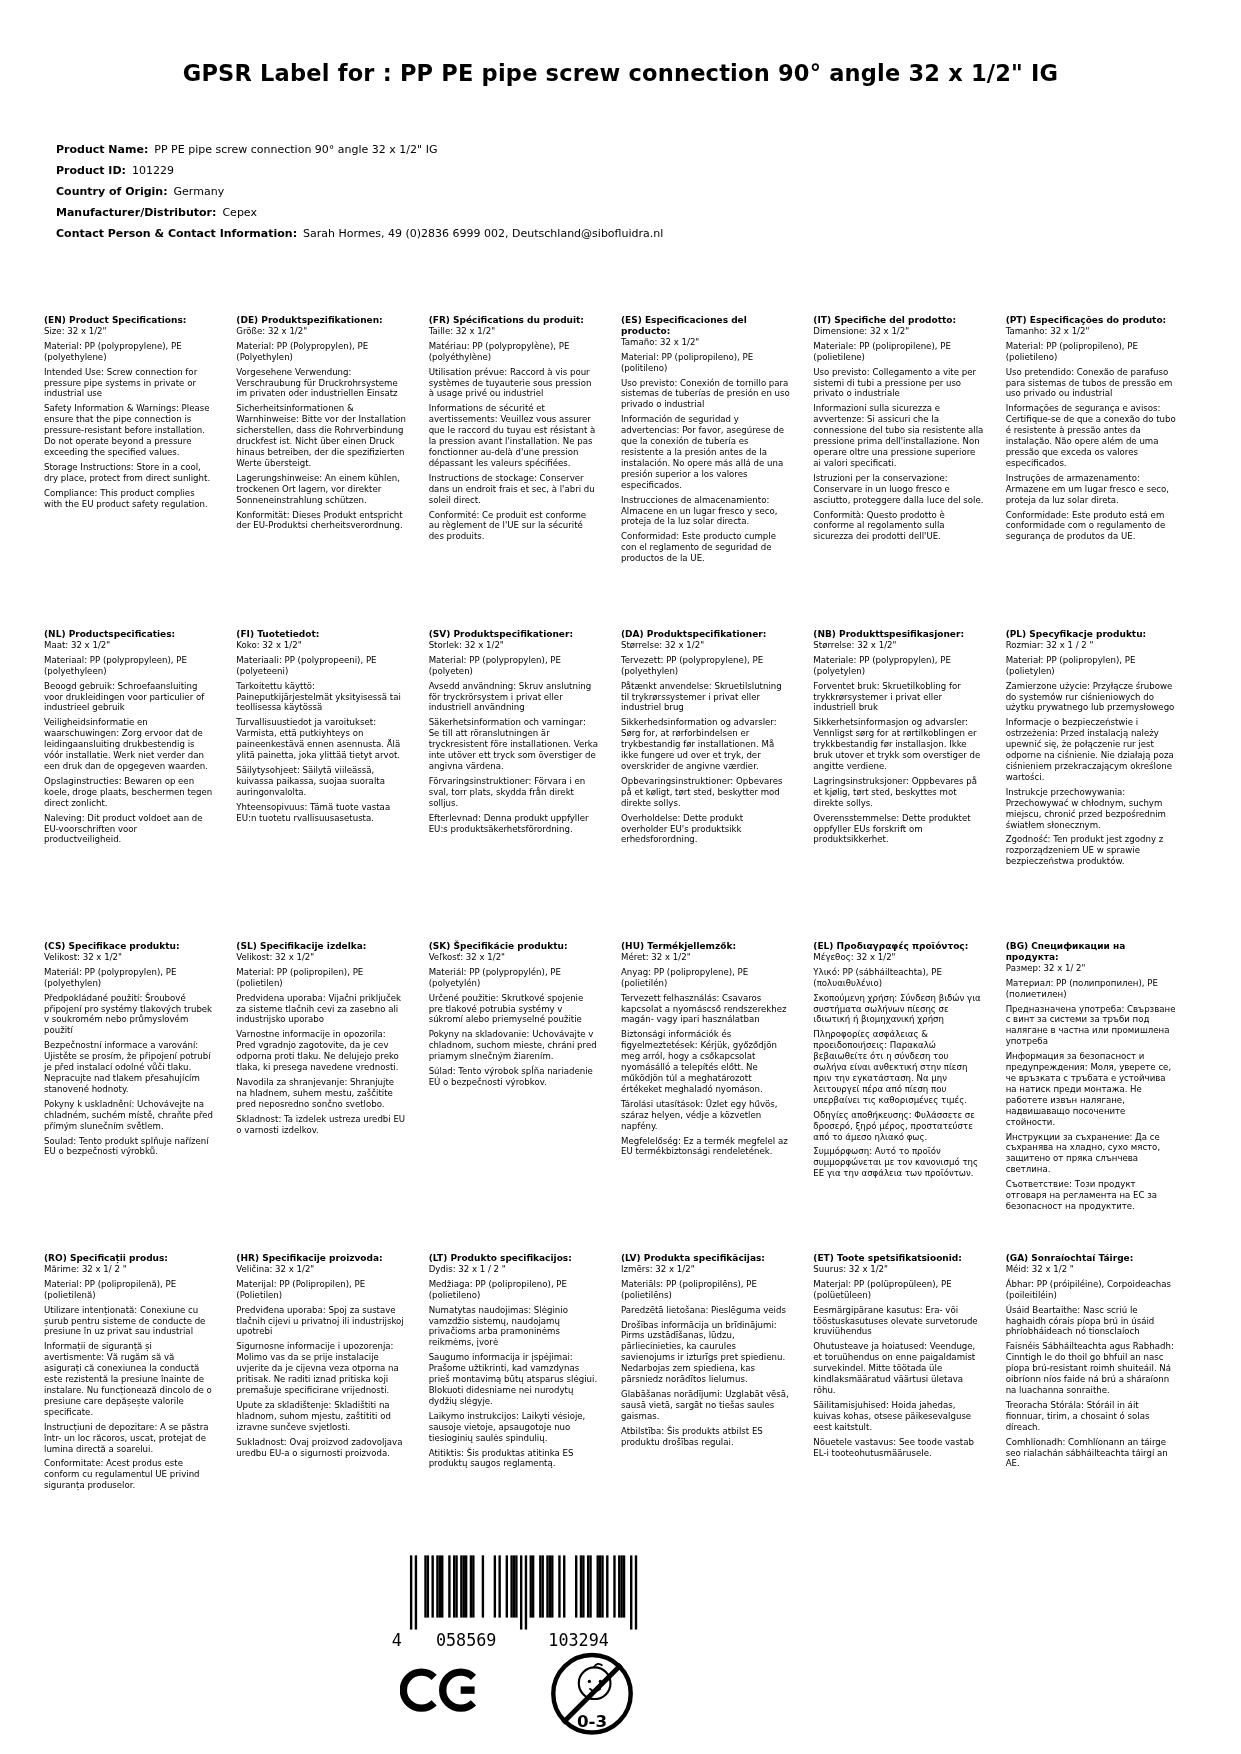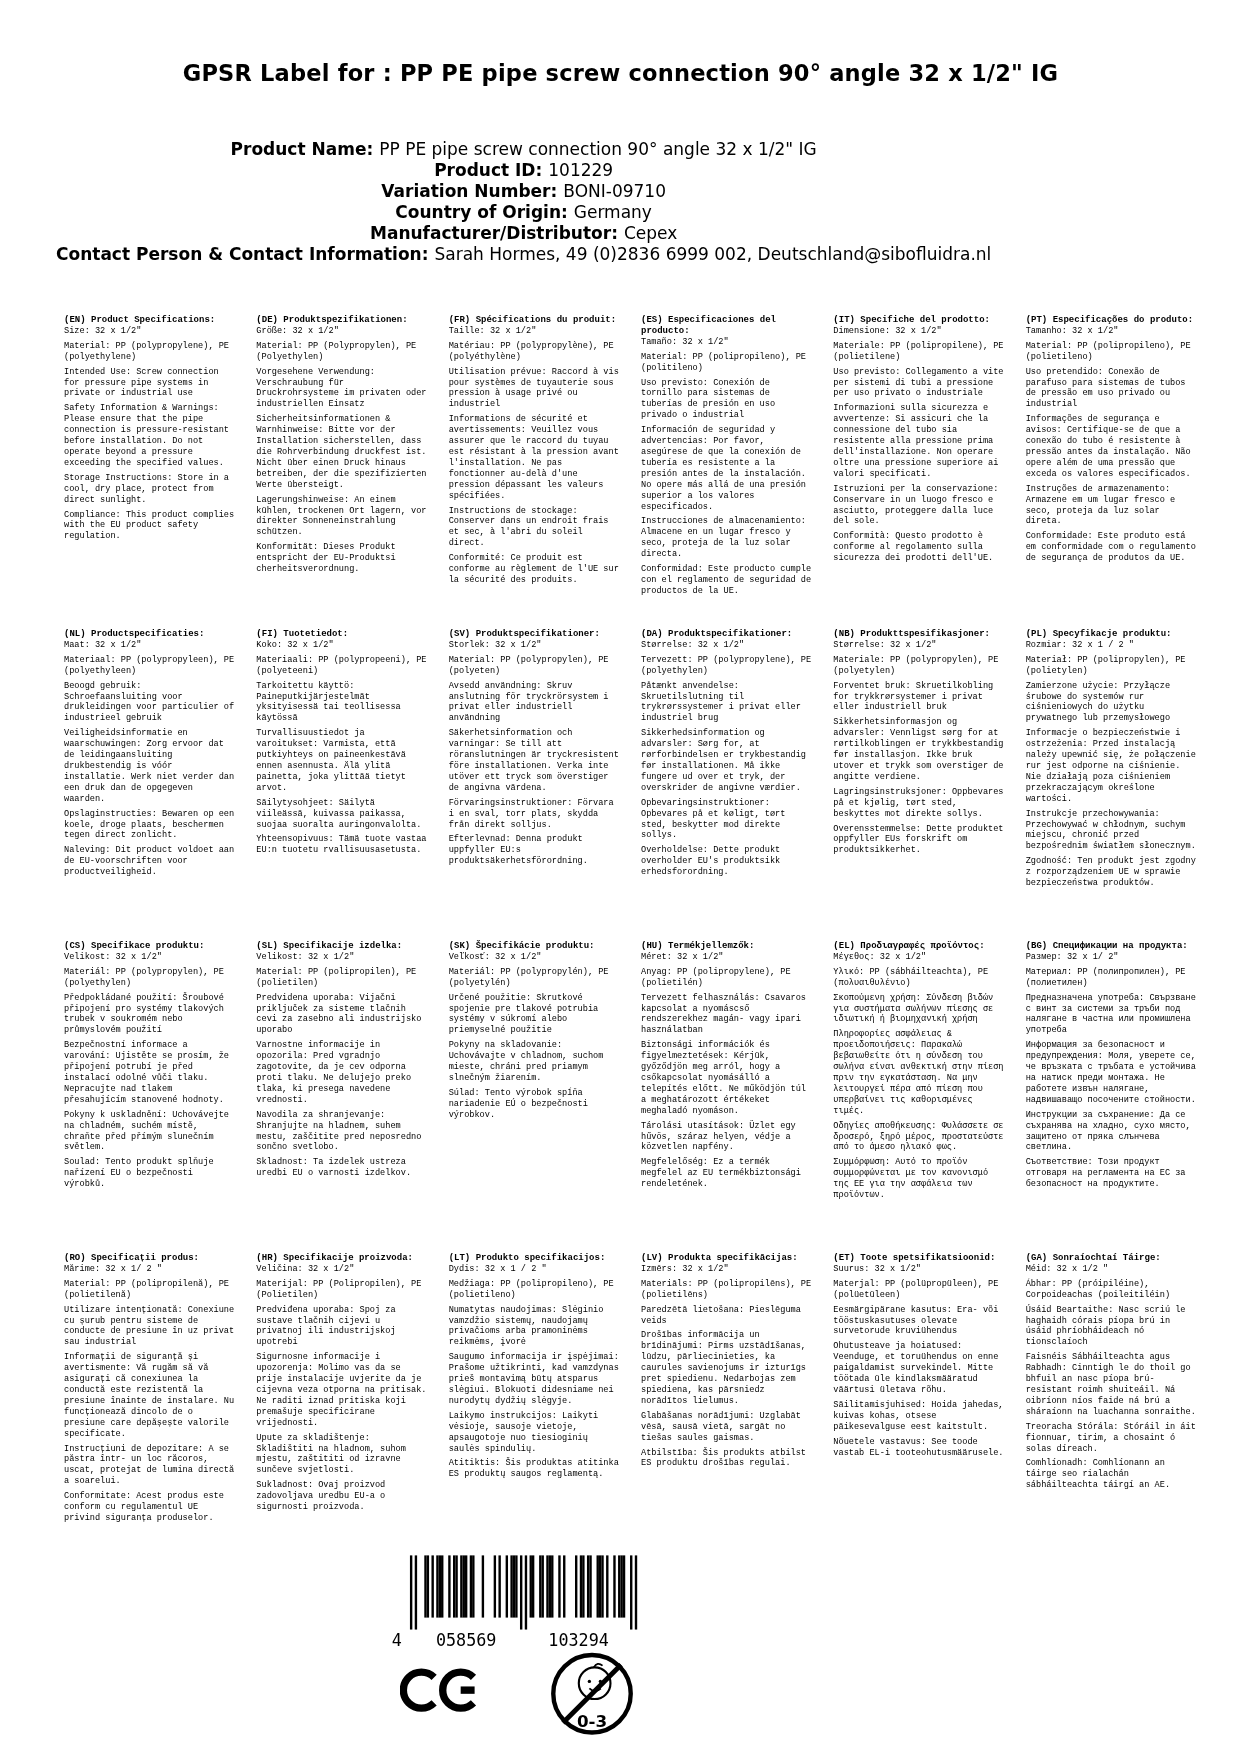--- a/index.html
+++ b/index.html
@@ -1,45 +1,44 @@
 <!DOCTYPE html>
 <html><head>
 <meta charset="utf-8">
 <style>
   html,body{margin:0;padding:0;}
   body{width:1241px;height:1754px;background:#ffffff;color:#000;
        font-family:"DejaVu Sans",sans-serif;position:relative;overflow:hidden;}
   .title{position:absolute;top:60px;left:0;width:1241px;text-align:center;
          font-size:22.5px;font-weight:700;letter-spacing:0.2px;}
-  .product-info{position:absolute;left:56px;top:139px;font-size:17px;line-height:21px;text-align:center;}
+  .product-info{position:absolute;left:56px;top:139px;font-size:11px;line-height:21px;}
   .pi-label{font-weight:700;}
   .pi-value{font-weight:400;margin-left:6px;}
-  .spec-row{position:absolute;left:64px;width:1132px;display:grid;
-            grid-template-columns:repeat(6,1fr);column-gap:22px;align-items:start;font-family:Liberation Mono, monospace;}
+  .spec-row{position:absolute;left:44px;width:1132px;display:grid;
+            grid-template-columns:repeat(6,1fr);column-gap:22px;align-items:start;}
   .spec-cell{font-size:8.6px;line-height:10.9px;}
   .spec-title{font-size:9px;font-weight:700;margin:0;}
   .spec-par{margin:4px 0 0 0;}
   .spec-par.first{margin-top:0;}
   #row0{top:315px;} #row1{top:629px;} #row2{top:941px;} #row3{top:1253px;}
   .barcode-wrap{position:absolute;left:386px;top:1553px;}
   .barcode-wrap svg{display:block;}
   .bc-text{font-family:"DejaVu Sans Mono","DejaVu Sans",monospace;font-size:14px;}
   .ce-wrap{position:absolute;left:400px;top:1668px;}
   .age-wrap{position:absolute;left:548px;top:1648px;}
   .age-label{font-family:"DejaVu Sans",sans-serif;font-weight:700;font-size:19px;}
 </style>
 </head>
 <body>
 
 <div class="title">GPSR Label for : PP PE pipe screw connection 90° angle 32 x 1/2" IG</div>
 
 <div class="product-info">
   <div class="pi-line"><span class="pi-label">Product Name:</span><span class="pi-value">PP PE pipe screw connection 90° angle 32 x 1/2" IG</span></div>
   <div class="pi-line"><span class="pi-label">Product ID:</span><span class="pi-value">101229</span></div>
-  <div class="pi-line"><span class="pi-label">Variation Number:</span><span class="pi-value">BONI-09710</span></div>
   <div class="pi-line"><span class="pi-label">Country of Origin:</span><span class="pi-value">Germany</span></div>
   <div class="pi-line"><span class="pi-label">Manufacturer/Distributor:</span><span class="pi-value">Cepex</span></div>
   <div class="pi-line"><span class="pi-label">Contact Person &amp; Contact Information:</span><span class="pi-value">Sarah Hormes, 49 (0)2836 6999 002, Deutschland@sibofluidra.nl</span></div>
 </div>
 
 <div class="spec-row" id="row0">
     <div class="spec-cell">
       <div class="spec-title">(EN) Product Specifications:</div>
       <p class="spec-par first">Size: 32 x 1/2"</p>
       <p class="spec-par">Material: PP (polypropylene), PE (polyethylene)</p>

